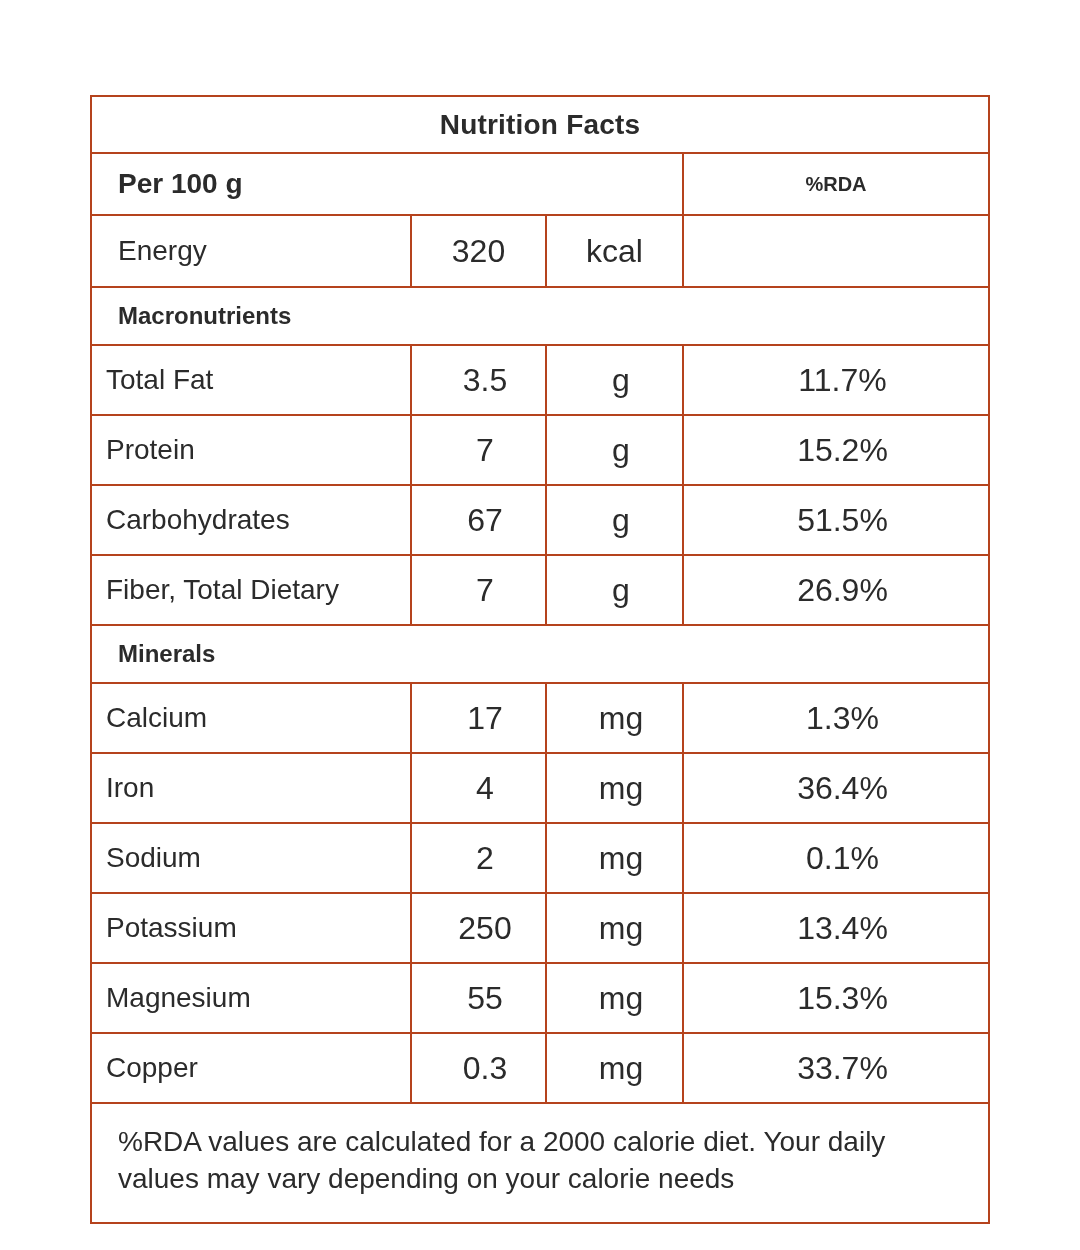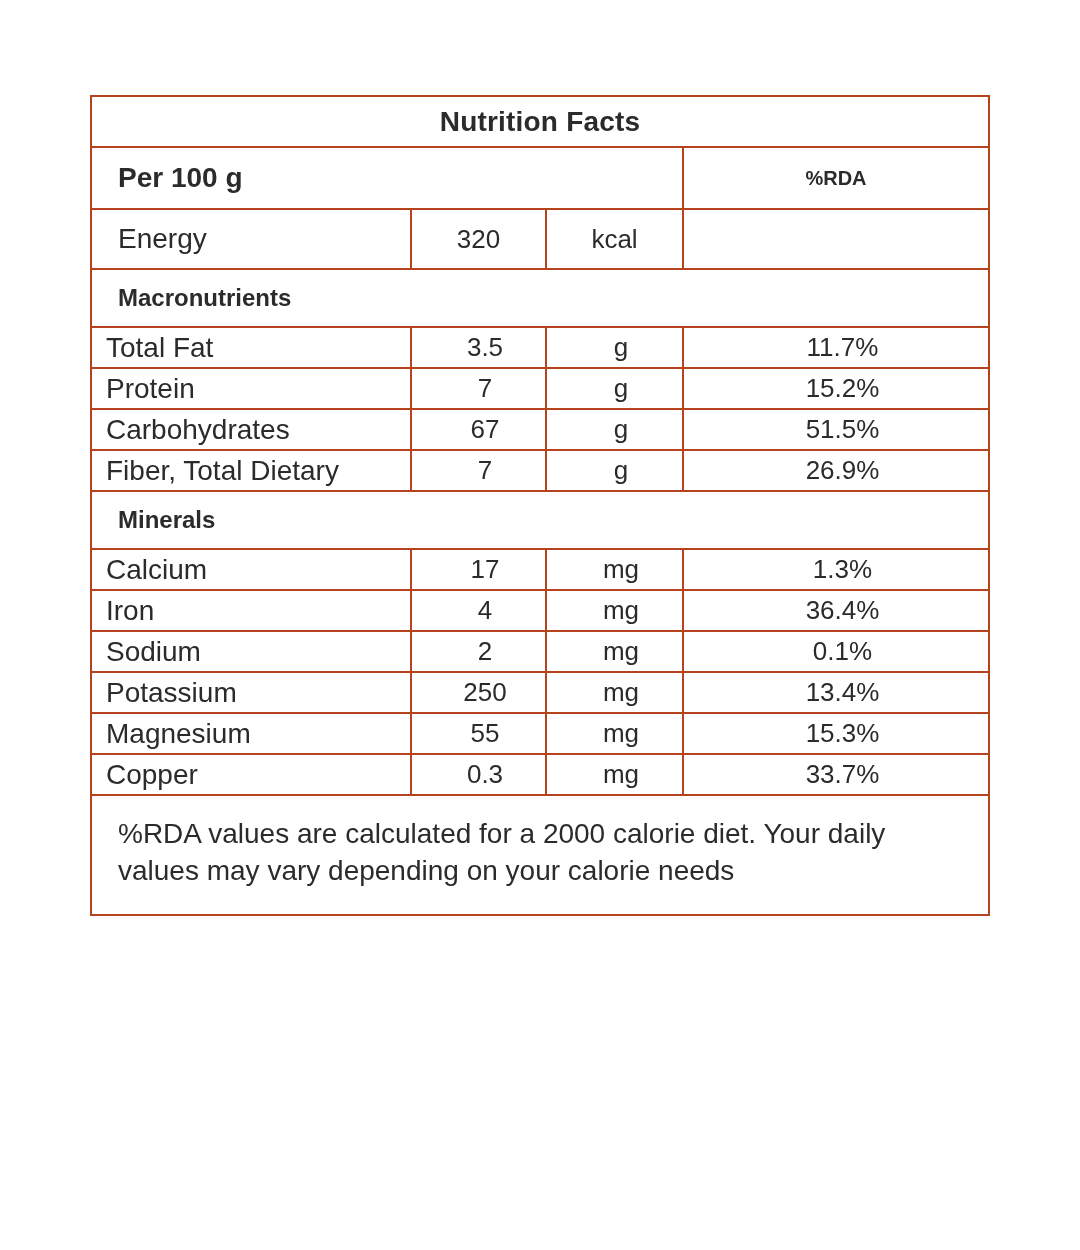--- a/index.html
+++ b/index.html
@@ -23,21 +23,21 @@
     border-collapse:collapse;
     table-layout:fixed;
   }
   .nutrition-table td{
     border:2px solid var(--border);
     color:var(--text);
     overflow:hidden;
     white-space:nowrap;
   }
   .title-row td{
-    height:51px;
+    height:57px;
     text-align:center;
     font-weight:bold;
     font-size:28px;
     letter-spacing:0.2px;
   }
   .header-row td{height:62px;}
   .serving-cell{
     font-weight:bold;
     font-size:28px;
     text-align:left;
@@ -48,29 +48,29 @@
     font-size:20px;
     text-align:center;
   }
   .section-row td{
     height:58px;
     font-weight:bold;
     font-size:24px;
     text-align:left;
     padding-left:26px;
   }
-  .data-row td{height:41px;padding-left:14px;}
-  .energy-row td{height:60px;}
+  .data-row td{height:70px;padding-left:14px;}
+  .energy-row td{height:72px;}
   .name-cell{
     font-size:28px;
     text-align:left;
     padding-left:26px;
   }
   .value-cell,.unit-cell,.rda-cell{
-    font-size:26px;
+    font-size:32px;
     text-align:center;
     border-radius:8px;
   }
   .footer-row td{
     height:120px;
     font-size:28px;
     text-align:left;
     padding:14px 26px 18px 26px;
     line-height:1.32;
     white-space:normal;

